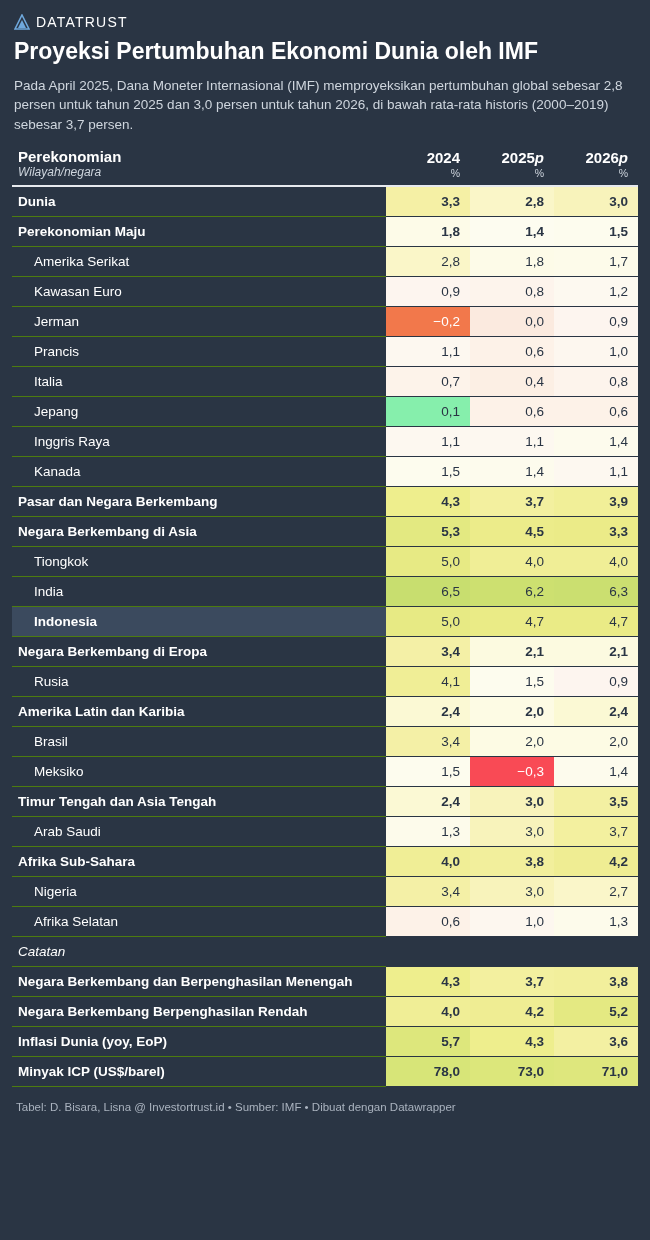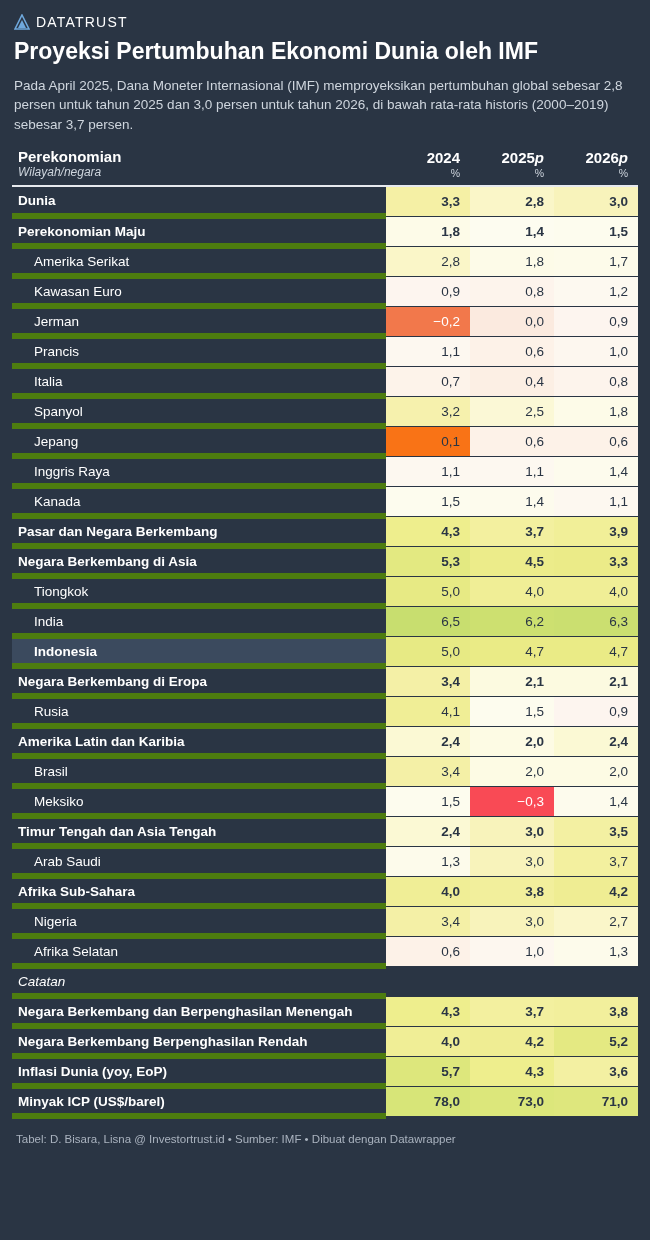--- a/index.html
+++ b/index.html
@@ -38,21 +38,21 @@
     text-align:right;
     color:#2a3544;
     border-bottom:1px solid #2a3544;
     box-sizing:border-box;
   }
   tbody td.label{
     text-align:left;
     color:#ffffff;
     background:#2a3544;
     padding-left:6px;
-    border-bottom:6px solid #4d7c0f;
+    border-bottom:1px solid #4d7c0f;
   }
   tr.group td.label{font-weight:bold;}
   tr.group td.label .txt{padding-left:0;}
   tr.child td.label .txt{padding-left:16px;}
   tr.highlight td.label{background:#3b4a5e;font-weight:bold;}
   tr.highlight td.label .txt{padding-left:16px;}
   tr.note td.label{font-style:italic;}
   tr.note td.v{background:#2a3544;border-bottom:1px solid #2a3544;}
   tr.group td.v{font-weight:bold;}
   
@@ -142,28 +142,22 @@
           <td class="v" style="background: rgb(253, 242, 232);">0,6</td>
           <td class="v" style="background: rgb(253, 247, 239);">1,0</td>
         </tr>
         <tr class="child">
           <td class="label"><span class="txt">Italia</span></td>
           <td class="v" style="background: rgb(253, 243, 234);">0,7</td>
           <td class="v" style="background: rgb(252, 239, 228);">0,4</td>
           <td class="v" style="background: rgb(253, 244, 236);">0,8</td>
         </tr>
         <tr class="child">
-          <td class="label"><span class="txt">Spanyol</span></td>
-          <td class="v" style="background: rgb(246, 241, 173);">3,2</td>
-          <td class="v" style="background: rgb(251, 248, 214);">2,5</td>
-          <td class="v" style="background: rgb(253, 251, 232);">1,8</td>
-        </tr>
-        <tr class="child">
           <td class="label"><span class="txt">Jepang</span></td>
-          <td class="v" style="background: #f97316;">0,1</td>
+          <td class="v" style="background: #86efac;">0,1</td>
           <td class="v" style="background: rgb(253, 242, 232);">0,6</td>
           <td class="v" style="background: rgb(253, 242, 232);">0,6</td>
         </tr>
         <tr class="child">
           <td class="label"><span class="txt">Inggris Raya</span></td>
           <td class="v" style="background: rgb(253, 248, 240);">1,1</td>
           <td class="v" style="background: rgb(253, 248, 240);">1,1</td>
           <td class="v" style="background: rgb(253, 251, 237);">1,4</td>
         </tr>
         <tr class="child">

